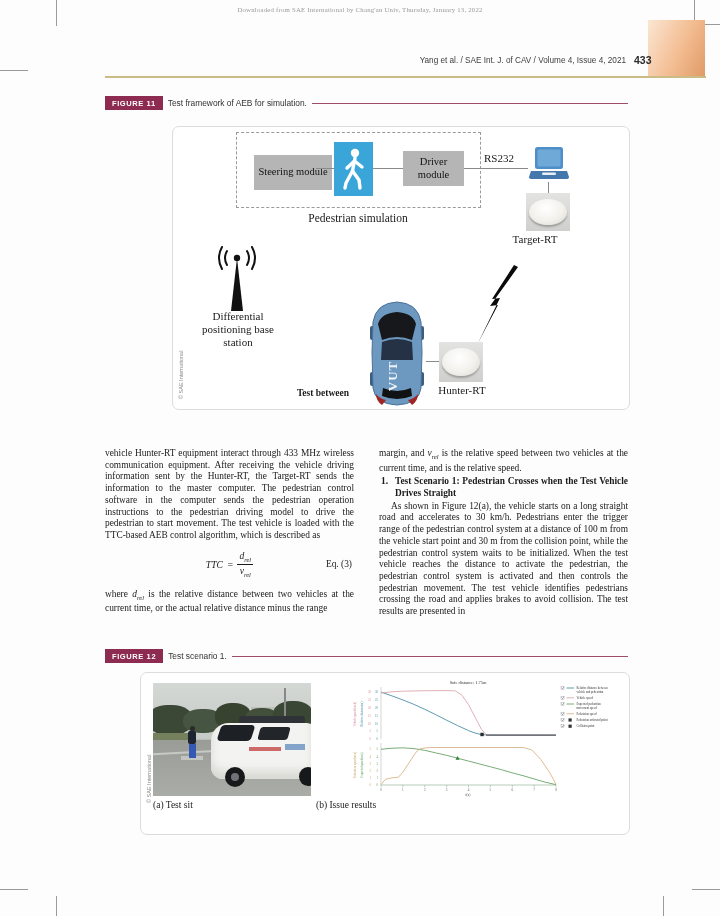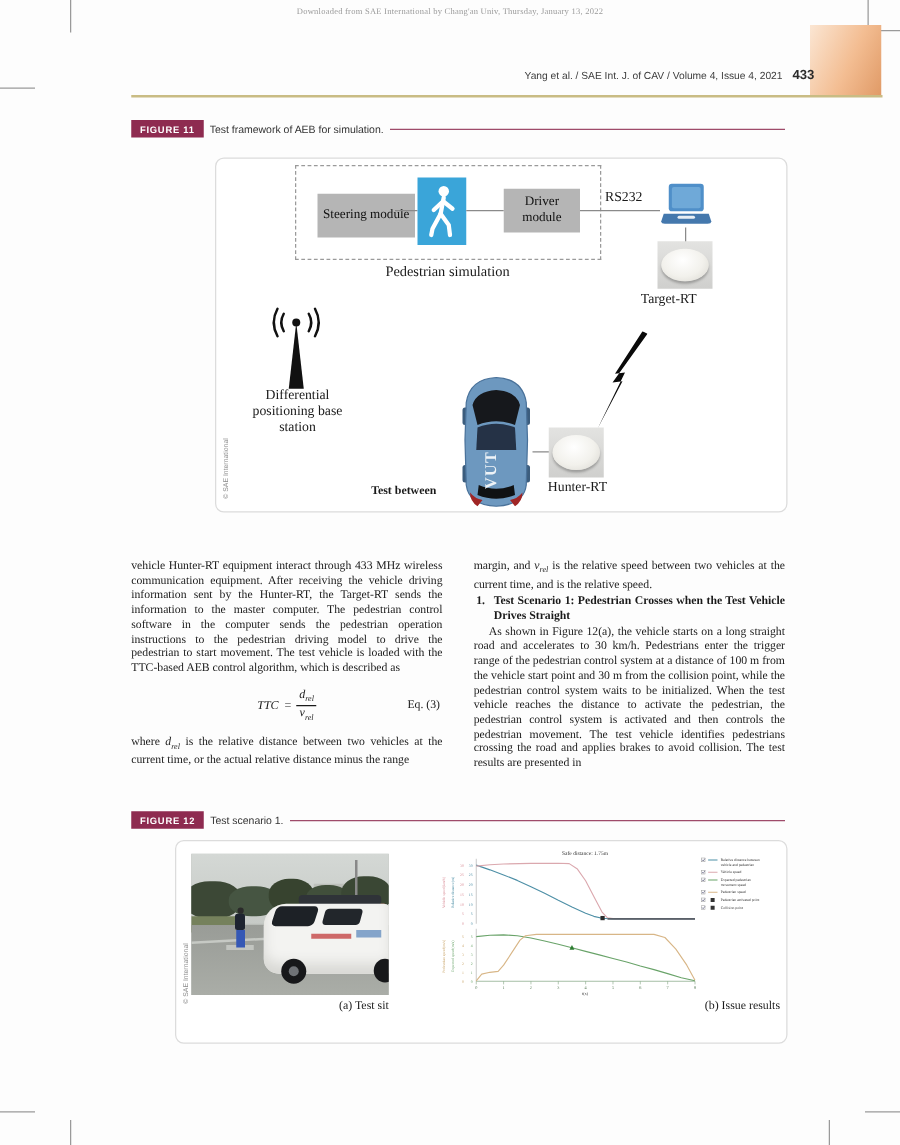--- a/index.html
+++ b/index.html
@@ -38,21 +38,21 @@
   .frac .num{border-bottom:.8px solid #1a1a1a;padding:0 2px 1px;}
   .frac .den{padding-top:1px;}
   .eqlabel{position:absolute;right:2px;top:8px;font-style:normal;font-size:9.4px;}
   sub.rel{font-size:6.5px;font-style:italic;}
   .scenhead{display:flex;font-weight:bold;margin:2px 0 1px;}
   .scenhead .num{width:14px;flex:none;padding-left:2px;}
   .indent{text-indent:12px;}
   
   .photo{overflow:hidden;background:#b9bdb8;}
   .photo div{position:absolute;}
-  .subcap{font-size:9.5px;color:#1a1a1a;text-align:right;}
+  .subcap{font-size:9.5px;color:#1a1a1a;text-align:left;}
 </style>
 </head>
 <body>
 
 <div class="crop" style="left:56px;top:0;width:1px;height:26px;"></div>
 <div class="crop" style="left:0;top:70px;width:28px;height:1px;"></div>
 <div class="crop" style="left:694px;top:0;width:1px;height:20px;"></div>
 <div class="crop" style="left:704px;top:24px;width:16px;height:1px;"></div>
 <div class="crop" style="left:0;top:889px;width:28px;height:1px;"></div>
 <div class="crop" style="left:56px;top:896px;width:1px;height:20px;"></div>

